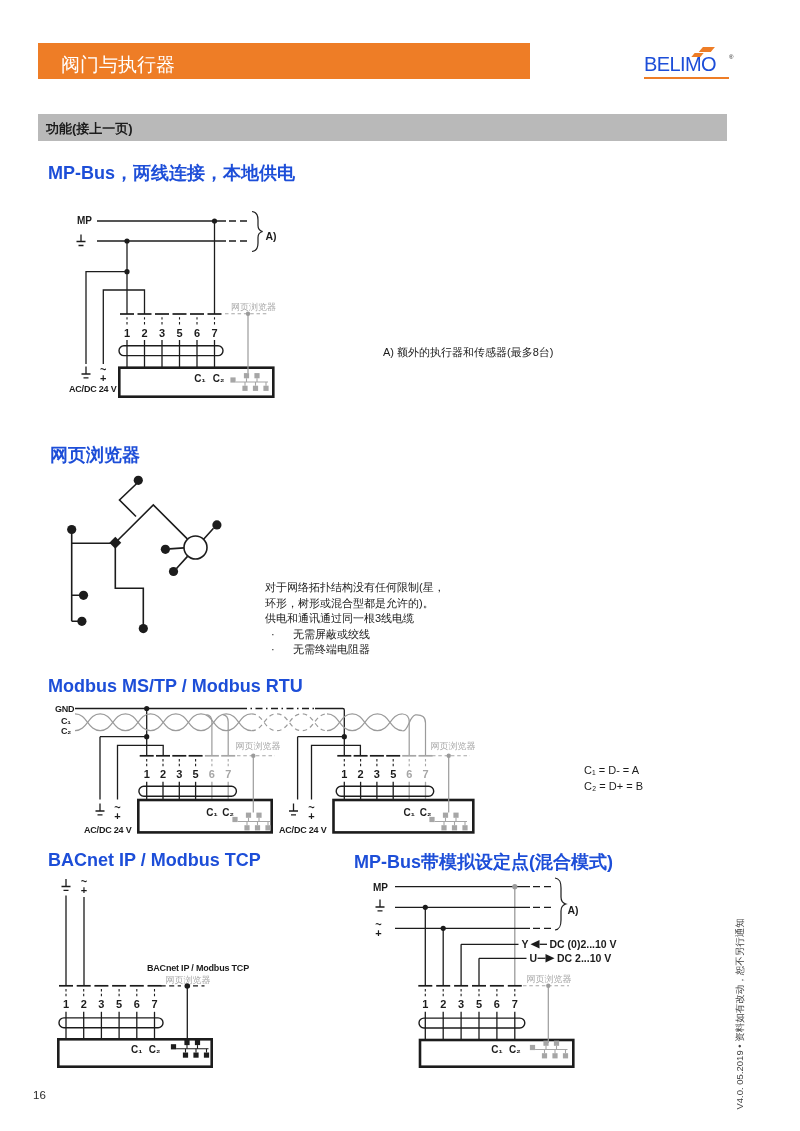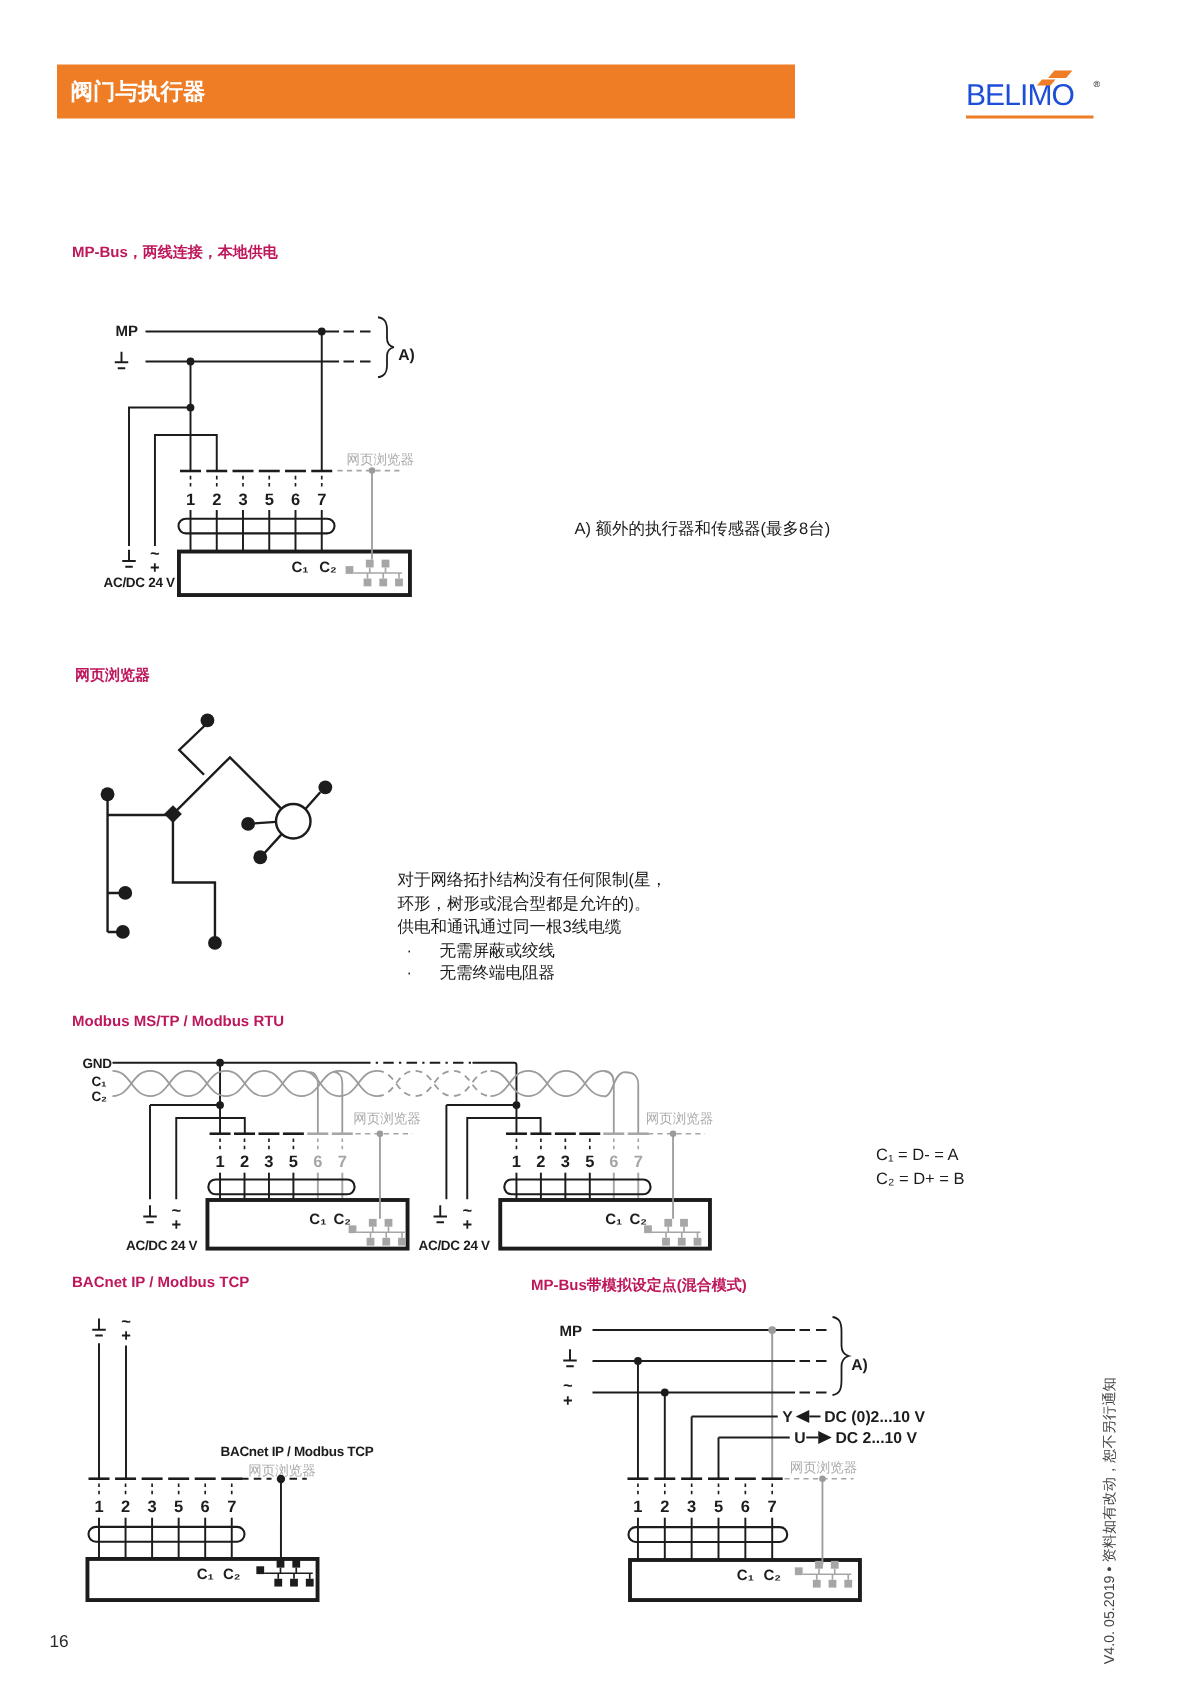--- a/index.html
+++ b/index.html
@@ -1,28 +1,28 @@
 <!DOCTYPE html>
 <html><head>
 <meta charset="utf-8">
 <style>
   html,body{margin:0;padding:0;background:#fff}
   .page{position:relative;width:800px;height:1131px;background:#fff;overflow:hidden;font-family:"Liberation Sans","DejaVu Sans",sans-serif;color:#1c1c1c}
   .abs{position:absolute}
   .orange-bar{left:38px;top:43px;width:492px;height:36px;background:#ee7d26}
-  .orange-bar span{display:block;padding:9px 0 0 9px;font-size:15px;font-weight:bold;color:#fff}
+  .orange-bar span{display:block;padding:9px 0 0 23px;font-size:19px;font-weight:normal;color:#fff}
   .fn-bar{left:38px;top:114px;width:689px;height:27px;background:#b9b9b9}
   .fn-bar span{display:block;padding:6px 0 0 8px;font-size:13px;font-weight:bold;color:#1c1c1c}
   .logo{left:644px;top:46px;width:88px;height:33px}
   .logo .word{position:absolute;left:0;bottom:3px;font-size:20px;font-weight:normal;letter-spacing:-0.6px;color:#1d4ed8}
   .logo .ul{position:absolute;left:0;bottom:0;width:85px;height:1.8px;background:#ee7d26}
   .logo .s1{position:absolute;left:49px;top:7px;width:9px;height:4px;background:#ee7d26;transform:skewX(-40deg)}
   .logo .s2{position:absolute;left:57px;top:1px;width:12px;height:4.6px;background:#ee7d26;transform:skewX(-40deg)}
   .logo .reg{position:absolute;left:85px;top:8px;font-size:6px;color:#161616}
-  .sec-title{font-size:10px;font-weight:bold;color:#be185d;white-space:nowrap}
+  .sec-title{font-size:18px;font-weight:bold;color:#1d4ed8;white-space:nowrap}
   .note{font-size:11px;color:#1c1c1c;white-space:nowrap}
   .topo-text{left:265px;top:580px;width:195px;font-size:11px;line-height:15.5px;color:#1c1c1c}
   .topo-text .brow{display:flex}
   .topo-text .brow .b{width:28px;padding-left:6px;box-sizing:border-box}
   .mstp-note{left:584px;top:762px;font-size:11px;line-height:16px;color:#1c1c1c}
   .pagenum{left:33px;top:1089px;font-size:11.5px;color:#2a2a2a}
   .sidenote{left:650px;top:1013px;width:180px;text-align:center;font-size:9.5px;color:#444;transform:rotate(-90deg);white-space:nowrap}
   
   .ln{stroke:#1c1c1c;stroke-width:1.3;fill:none}
   .lnd{stroke:#1c1c1c;stroke-width:1.3;fill:none;stroke-dasharray:7,4}
@@ -412,20 +412,23 @@
   <div class="abs orange-bar">
       <span>阀门与执行器</span>
     </div>
   <div class="abs logo">
     <span class="word">BELIMO</span>
     <span class="reg">®</span>
     <div class="s1"></div>
     <div class="s2"></div>
     <div class="ul"></div>
   </div>
+  <div class="abs fn-bar">
+      <span>功能(接上一页)</span>
+    </div>
 
   <div class="abs sec-title" style="left:48px;top:161px">MP-Bus，两线连接，本地供电</div>
   <div class="abs note" style="left:383px;top:345px">A) 额外的执行器和传感器(最多8台)</div>
 
   <div class="abs sec-title" style="left:50px;top:443px">网页浏览器</div>
   <div class="abs topo-text">
     <div>对于网络拓扑结构没有任何限制(星，</div>
     <div>环形，树形或混合型都是允许的)。</div>
     <div>供电和通讯通过同一根3线电缆</div>
     <div class="brow">

